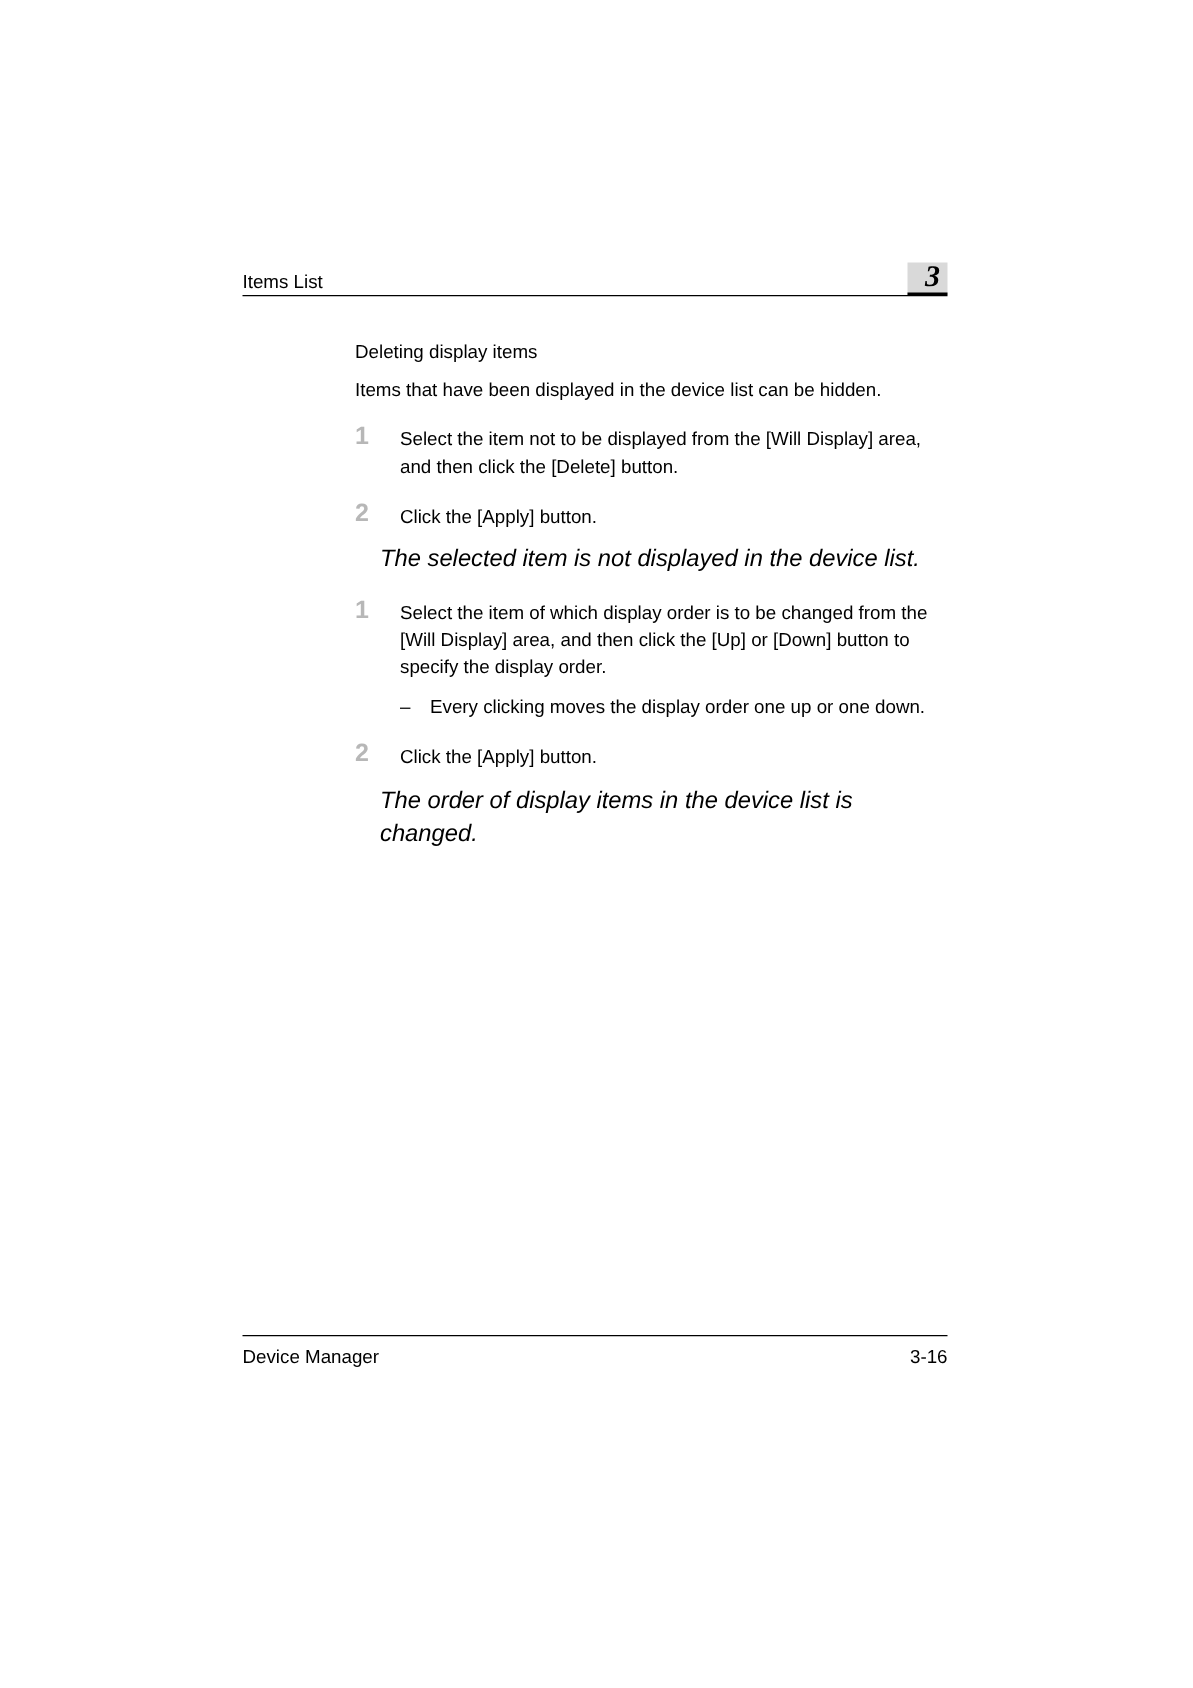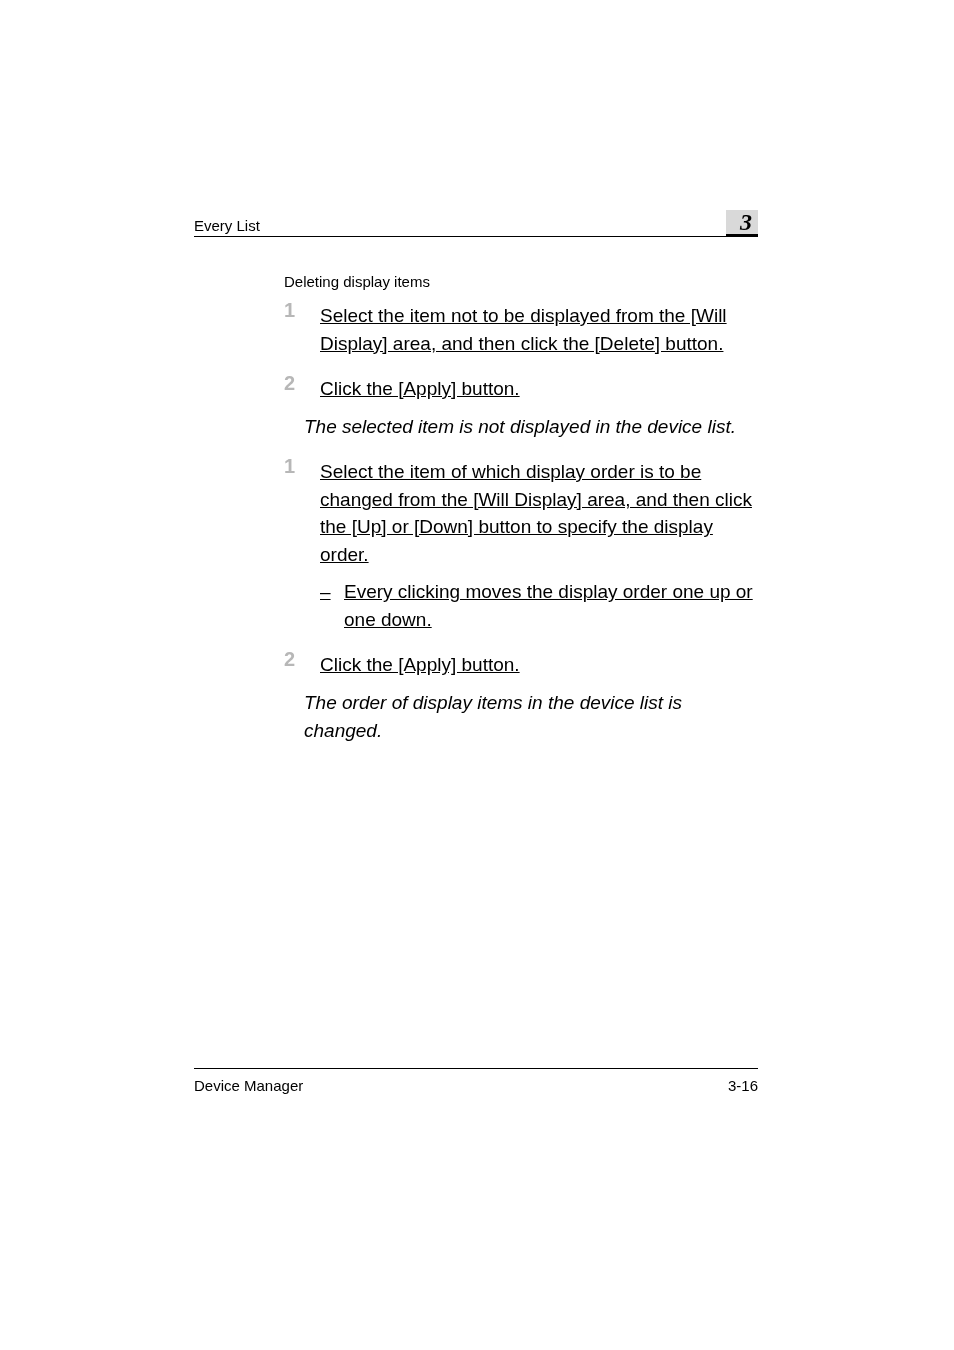--- a/index.html
+++ b/index.html
@@ -68,24 +68,23 @@
       font-family: Arial, Helvetica, sans-serif;
       font-size: 20px;
       font-weight: 700;
       color: #b7b7b7;
       width: 36px;
       flex-shrink: 0;
       line-height: 1.0;
       margin-top: -2px;
     }
     .step-body {
-      font-size: 19px;
+      font-size: 15px;
       line-height: 1.45;
       flex: 1;
-      text-decoration: underline;
     }
     .step-result {
       margin-left: 20px;
       font-size: 19px;
       line-height: 1.45;
       margin-bottom: 18px;
       font-style: italic;
     }
     .sub-bullet {
       display: flex;
@@ -107,27 +106,28 @@
       font-size: 15px;
       text-align: center;
     }
   </style>
 </head>
 <body>
 
 <div class="page">
 
   <div class="header-row">
-    <div class="header-title">Every List</div>
+    <div class="header-title">Items List</div>
     <div class="chapter-badge">3</div>
   </div>
 
   <div class="content">
 
     <div class="section-heading">Deleting display items</div>
+    <div class="intro-text">Items that have been displayed in the device list can be hidden.</div>
 
     <div class="step">
       <div class="step-num">1</div>
       <div class="step-body">Select the item not to be displayed from the [Will Display] area, and then click the [Delete] button.</div>
     </div>
 
     <div class="step" style="margin-bottom:10px;">
       <div class="step-num">2</div>
       <div class="step-body">Click the [Apply] button.</div>
     </div>

